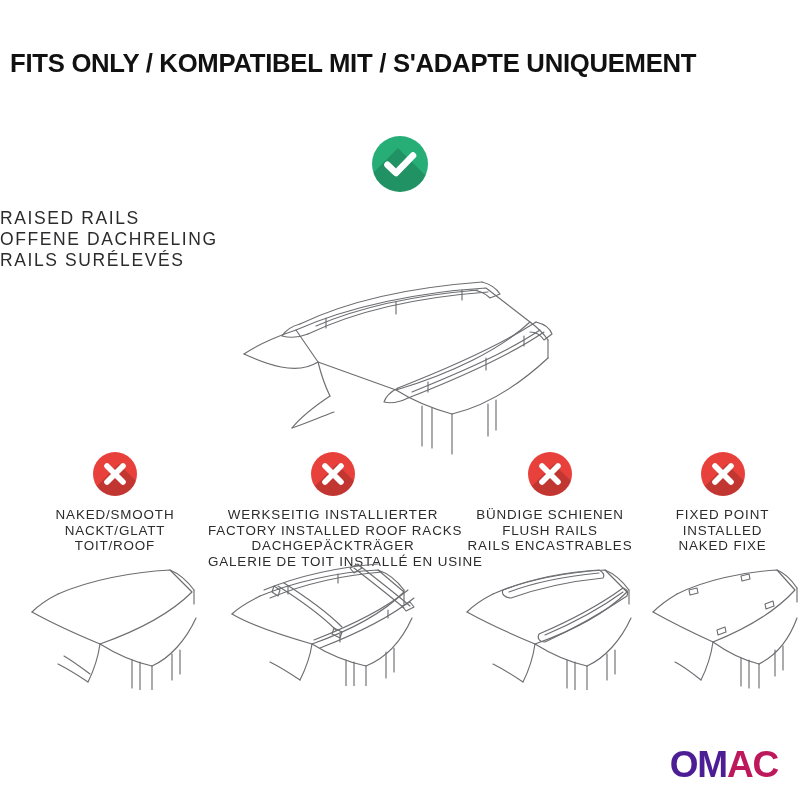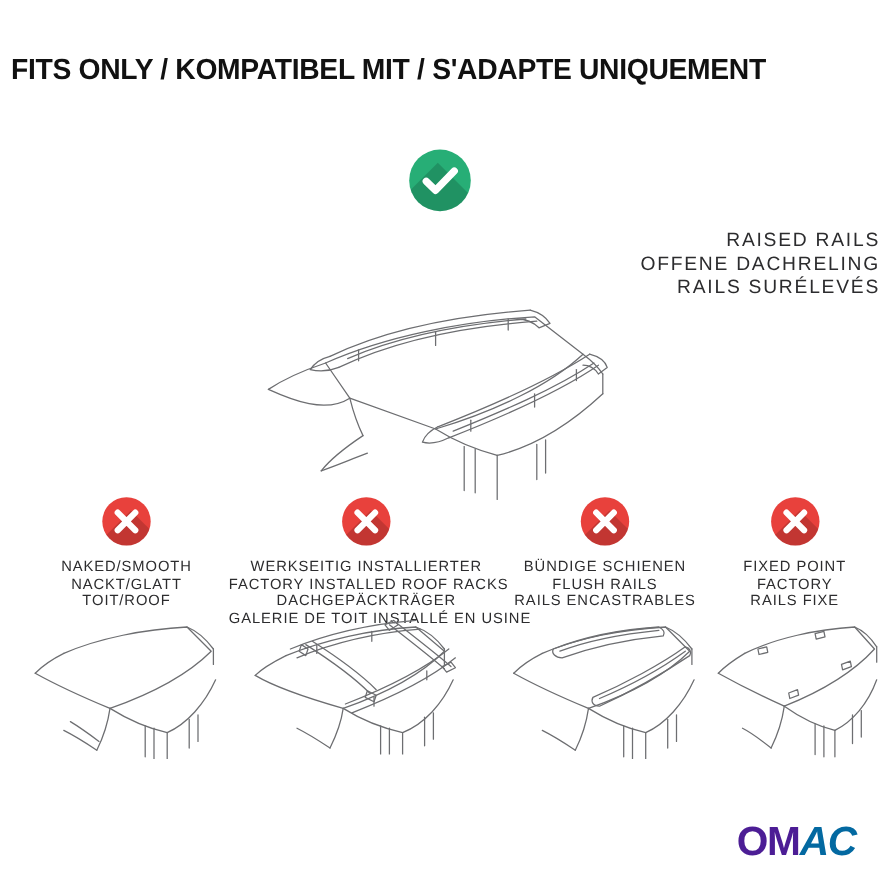--- a/index.html
+++ b/index.html
@@ -33,21 +33,21 @@
     white-space: nowrap;
     transform: scaleX(0.97);
   }
 
   
   .primary {
     position: absolute;
     left: 0;
     top: 136px;
     width: 800px;
-    text-align: right;
+    text-align: left;
   }
   .badge {
     width: 56px;
     height: 56px;
     border-radius: 50%;
     margin: 0 auto;
     position: relative;
     overflow: hidden;
   }
   .badge.ok { background: #27ae76; }
@@ -137,21 +137,21 @@
     bottom: 22px;
     height: 34px;
     display: flex;
     align-items: baseline;
     font-family: "Liberation Sans", sans-serif;
     font-weight: bold;
     font-size: 37px;
     letter-spacing: -1.2px;
   }
   .logo .om { color: #4c1d95; margin-left: 28px; }
-  .logo .ac { color: #0369a1; font-style: italic; }
+  .logo .ac { color: #be185d; }
 
   .art line, .art path, .art polyline {
     fill: none;
     stroke: #6d6e71;
     stroke-width: 1.15;
     stroke-linecap: round;
     stroke-linejoin: round;
   }
 </style>
 </head>
@@ -368,22 +368,22 @@
     <div class="badge no">
       <div class="shadow">
           <i></i>
         </div>
       <svg viewBox="0 0 44 44" aria-hidden="true">
         <path d="M14 14 L30 30 M30 14 L14 30" fill="none" stroke="#ffffff" stroke-width="5.6" stroke-linecap="round"></path>
       </svg>
     </div>
     <div class="cell-labels">
       <div class="lbl">FIXED POINT</div>
-      <div class="lbl">FACTORY</div>
-      <div class="lbl">RAILS FIXE</div>
+      <div class="lbl">INSTALLED</div>
+      <div class="lbl">NAKED FIXE</div>
     </div>
     <div class="cell-art art" style="top:108px">
       <svg viewBox="0 0 155 130" width="155" height="130" aria-hidden="true">
         <g fill="none" stroke="#6d6e71" stroke-width="1.1" stroke-linecap="round" stroke-linejoin="round">
           <path d="M32 34 C60 20 98 12 132 10 L150 30 C130 52 98 70 68 82"></path>
           <path d="M32 34 C22 40 14 46 8 52"></path>
           <path d="M8 52 C26 62 46 72 68 82"></path>
           <path d="M132 10 C142 14 148 22 152 28"></path>
           <path d="M152 28 L152 42"></path>
           <path d="M68 82 C82 92 98 100 114 104"></path>

